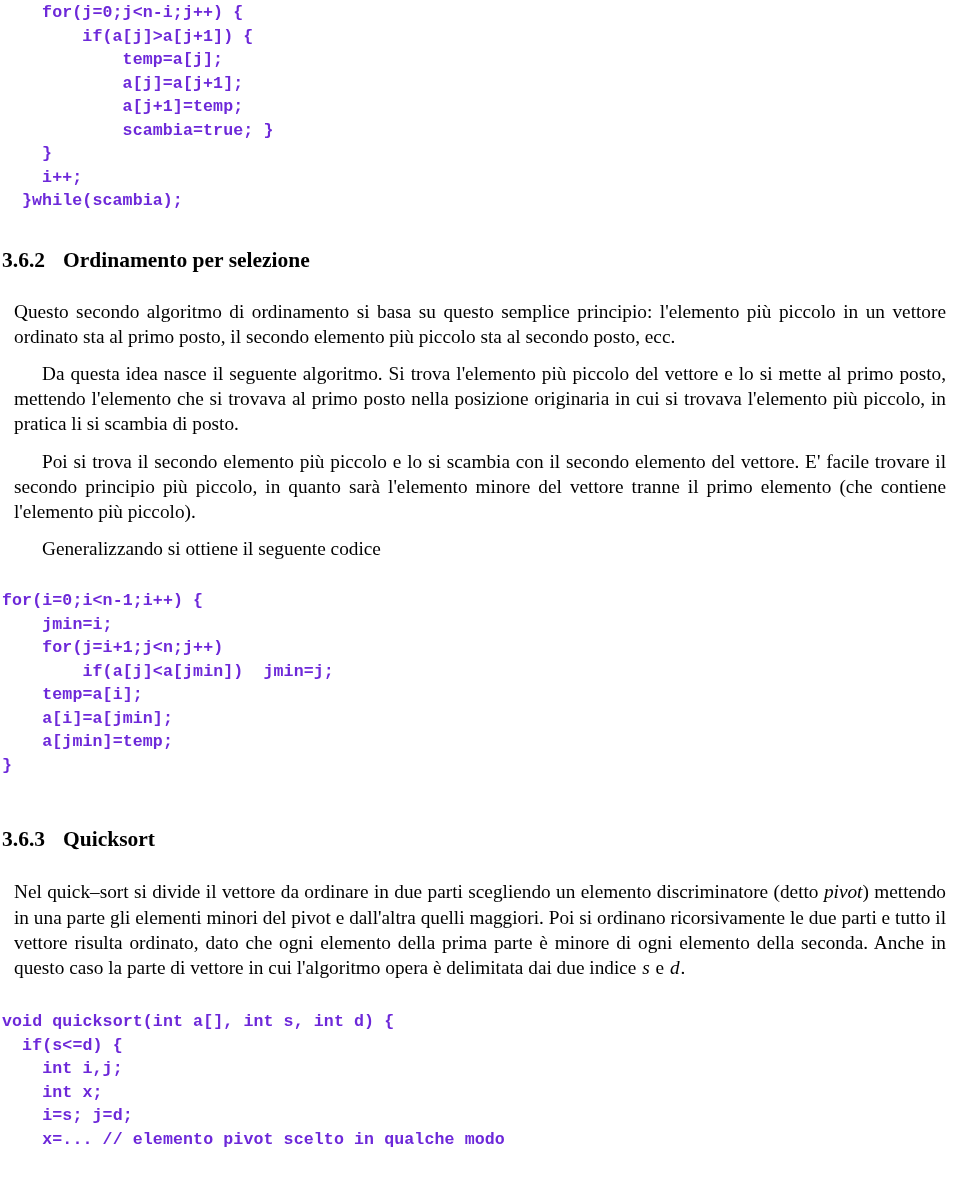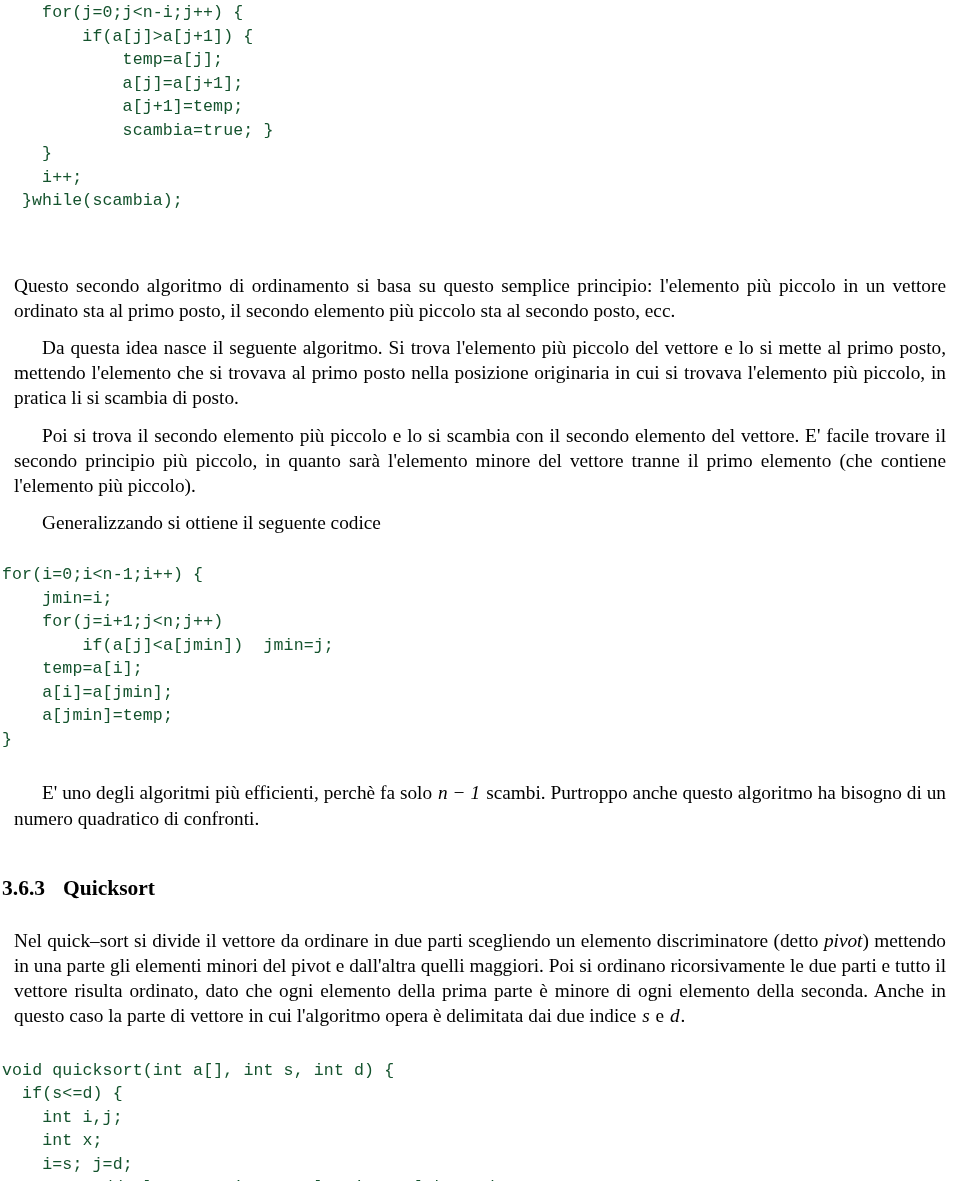--- a/index.html
+++ b/index.html
@@ -26,22 +26,23 @@
     padding: 0 2px 0 2px;
   }
 
   
   .code {
     font-family: "Liberation Mono", "DejaVu Sans Mono", monospace;
     font-size: 16.6px;
     line-height: 23.5px;
     white-space: pre;
     letter-spacing: 0.1px;
-    color: #14532d;
+    color: #6d28d9;
     margin: 0;
+    font-weight: bold;
   }
   .code-top {
     padding-left: 20px;
     padding-top: 1px;
   }
   .code-mid {
     padding-left: 0px;
   }
   .code-bottom {
     padding-left: 0px;
@@ -119,20 +120,21 @@
           a[j]=a[j+1];
           a[j+1]=temp;
           scambia=true; }
   }
   i++;
 }while(scambia);</pre>
 
   <div class="sp-after-code1"></div>
 
   <div class="sp-h1-top"></div>
+  <h3 class="h3"><span class="num">3.6.2</span><span>Ordinamento per selezione</span></h3>
   <div class="sp-h1-bottom"></div>
 
   <p class="para">Questo secondo algoritmo di ordinamento si basa su questo semplice principio: l'elemento più piccolo in un vettore ordinato sta al primo posto, il secondo elemento più piccolo sta al secondo posto, ecc.</p>
 
   <p class="para indent">Da questa idea nasce il seguente algoritmo. Si trova l'elemento più piccolo del vettore e lo si mette al primo posto, mettendo l'elemento che si trovava al primo posto nella posizione originaria in cui si trovava l'elemento più piccolo, in pratica li si scambia di posto.</p>
 
   <p class="para indent">Poi si trova il secondo elemento più piccolo e lo si scambia con il secondo elemento del vettore. E' facile trovare il secondo principio più piccolo, in quanto sarà l'elemento minore del vettore tranne il primo elemento (che contiene l'elemento più piccolo).</p>
 
   <p class="para indent lastline-left">Generalizzando si ottiene il seguente codice</p>
 
@@ -142,21 +144,20 @@
     jmin=i;
     for(j=i+1;j&lt;n;j++)
         if(a[j]&lt;a[jmin])  jmin=j;
     temp=a[i];
     a[i]=a[jmin];
     a[jmin]=temp;
 }</pre>
 
   <div class="sp-after-code2"></div>
 
-  <p class="para indent"><span>E' uno degli algoritmi più efficienti, perchè fa solo </span><span class="mathvar">n − 1</span><span> scambi. Purtroppo anche questo algoritmo ha bisogno di un numero quadratico di confronti.</span></p>
 
   <div class="sp-h2-top"></div>
   <h3 class="h3"><span class="num">3.6.3</span><span>Quicksort</span></h3>
   <div class="sp-h2-bottom"></div>
 
   <p class="para lastline-left"><span>Nel quick–sort si divide il vettore da ordinare in due parti scegliendo un elemento discriminatore (detto </span><span class="ital">pivot</span><span>) mettendo in una parte gli elementi minori del pivot e dall'altra quelli maggiori. Poi si ordinano ricorsivamente le due parti e tutto il vettore risulta ordinato, dato che ogni elemento della prima parte è minore di ogni elemento della seconda. Anche in questo caso la parte di vettore in cui l'algoritmo opera è delimitata dai due indice </span><span class="mathvar">s</span><span> e </span><span class="mathvar">d</span><span>.</span></p>
 
   <div class="sp-before-code3"></div>
 
   <pre class="code code-bottom">void quicksort(int a[], int s, int d) {

